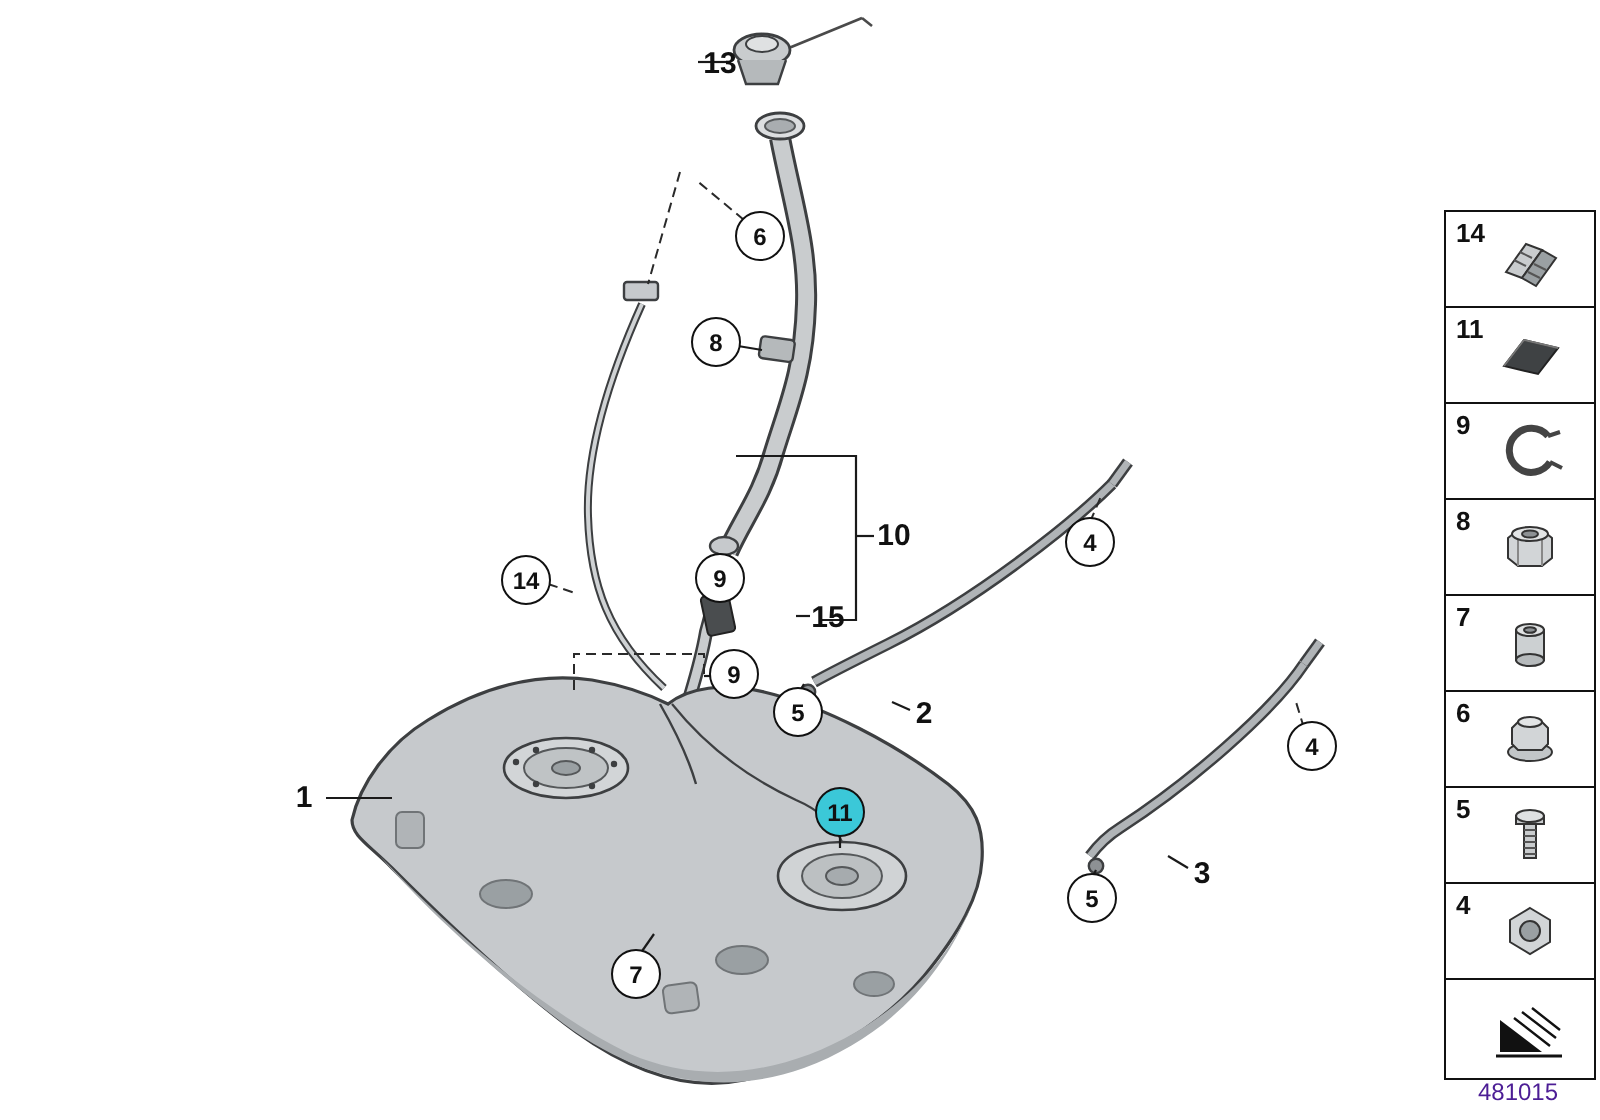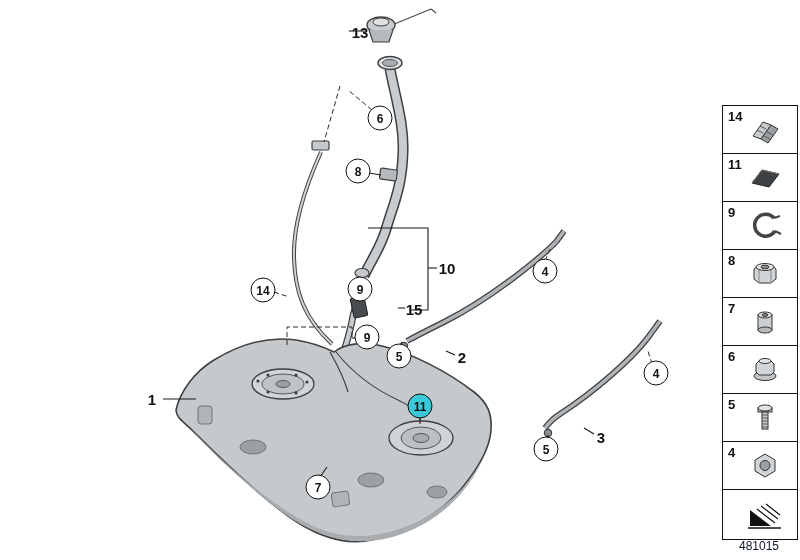--- a/index.html
+++ b/index.html
@@ -26,21 +26,21 @@
     border-top:none; background:#fff; display:flex; align-items:center;
     justify-content:center; cursor:pointer;
   }
   .legend-cell.first { border-top:1px solid #111; }
   .legend-cell .num { position:absolute; top:3px; left:5px; font-size:13px; font-weight:bold; color:#111; }
   .legend-cell svg { margin-left:10px; }
   .legend-footer { height:49px; }
 
   .part-number {
     position:absolute; left:722px; top:539px; width:74px; text-align:center;
-    font-size:12px; color:#0f172a; z-index:2;
+    font-size:12px; color:#4c1d95; z-index:2;
   }
 </style>
 </head>
 <body>
 
 <div class="stage">
 
   <svg class="art" width="800" height="560" viewBox="0 0 800 560">
 
     <g>

